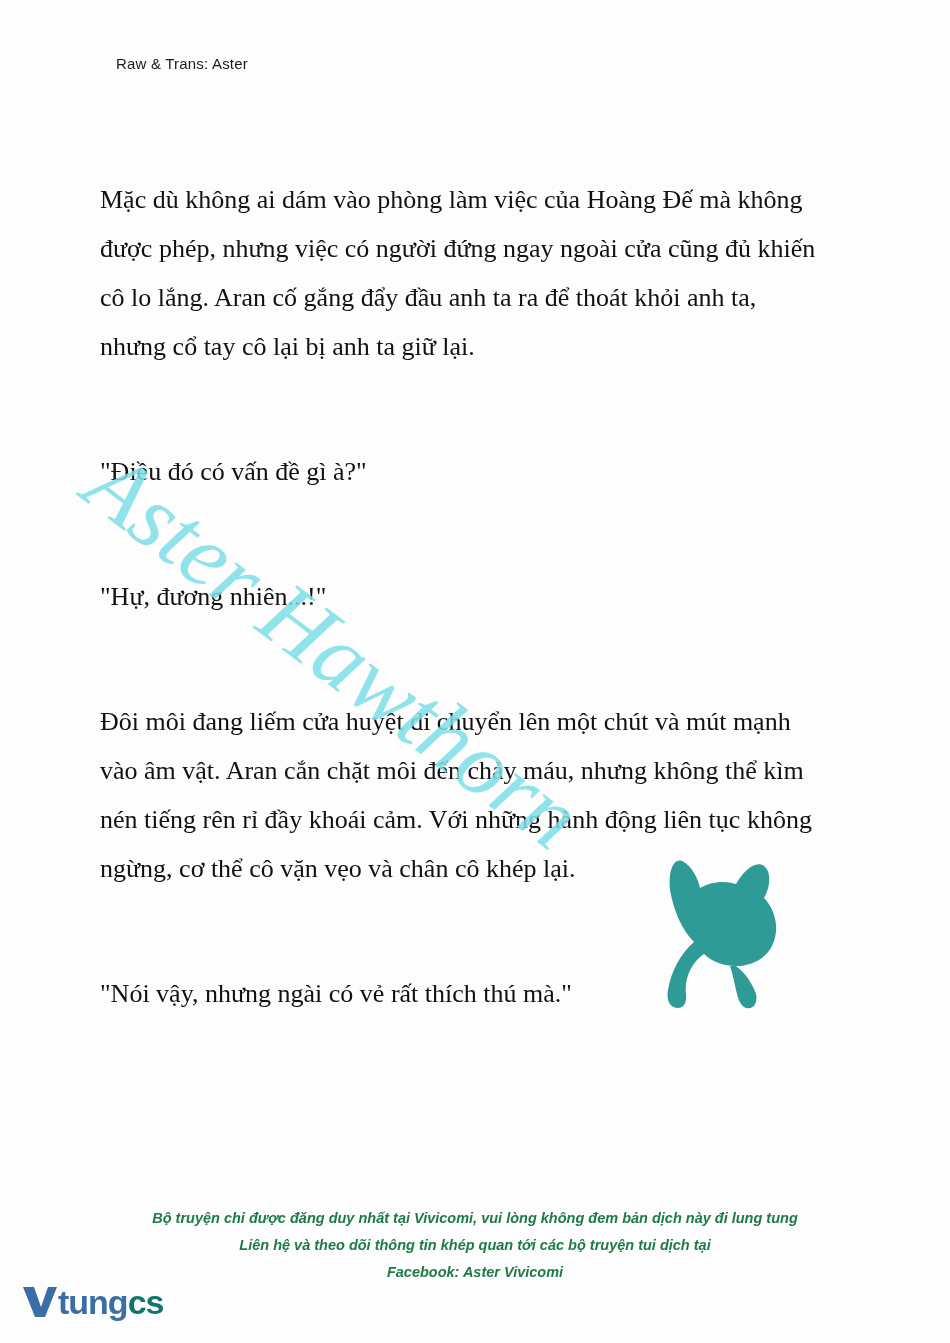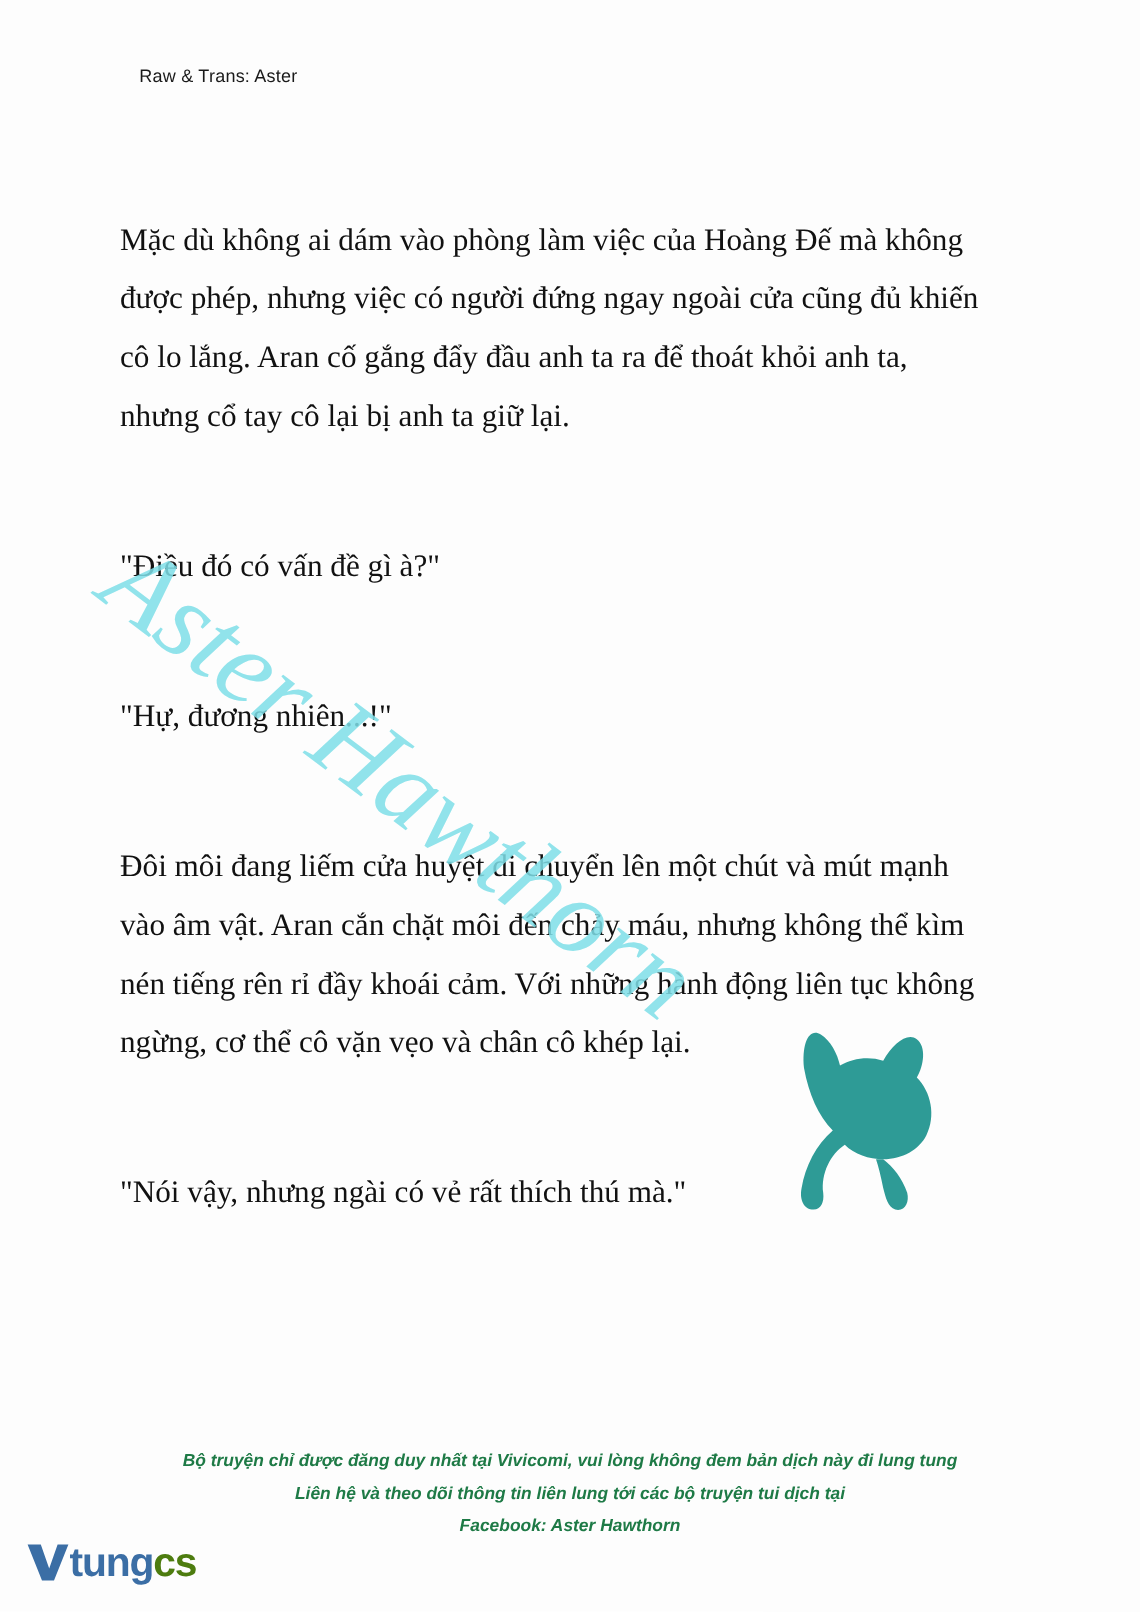--- a/index.html
+++ b/index.html
@@ -101,21 +101,21 @@
     position: absolute;
     left: 40px;
     top: 8px;
     font-family: "Liberation Sans", sans-serif;
     font-size: 34px;
     font-weight: bold;
     color: #3b6ea5;
     letter-spacing: -1px;
   }
   .logo-text .y {
-    color: #4d7c0f;
+    color: #0f766e;
   }
   .logo-mark {
     position: absolute;
     left: 2px;
     top: 6px;
     width: 40px;
     height: 40px;
   }
 </style>
 </head>
@@ -138,22 +138,22 @@
     <svg class="wm-cat" width="180" height="180" viewBox="0 0 180 180">
       <g fill="#2e9b96">
         <path d="M30,40 C28,20 34,6 44,12 C52,17 58,28 60,38 C70,32 84,30 96,34 C104,20 116,10 124,16 C132,22 130,38 124,48 C136,60 140,80 132,96 C126,108 112,116 96,116 C84,116 72,112 64,104 C52,112 44,128 46,144 C47,152 44,158 38,158 C30,158 26,150 28,140 C31,122 40,104 54,92 C42,80 34,62 30,40 Z"></path>
         <path d="M96,116 C104,122 112,132 116,144 C118,152 114,160 106,158 C100,156 98,148 96,140 C94,130 92,122 90,116 Z"></path>
       </g>
     </svg>
   </div>
 
   <div class="footer">
     <div>Bộ truyện chỉ được đăng duy nhất tại Vivicomi, vui lòng không đem bản dịch này đi lung tung</div>
-    <div>Liên hệ và theo dõi thông tin liên lung tới các bộ truyện tui dịch tại</div>
-    <div>Facebook: Aster Hawthorn</div>
+    <div>Liên hệ và theo dõi thông tin khép quan tới các bộ truyện tui dịch tại</div>
+    <div>Facebook: Aster Vivicomi</div>
   </div>
 
   <div class="logo">
     <svg class="logo-mark" viewBox="0 0 40 40">
       <path d="M3,6 L14,6 L21,26 L28,6 L37,6 L25,36 L15,36 Z" fill="#3b6ea5"></path>
     </svg>
     <div class="logo-text"><span>tung</span><span class="y">cs</span></div>
   </div>
 
 </div>

